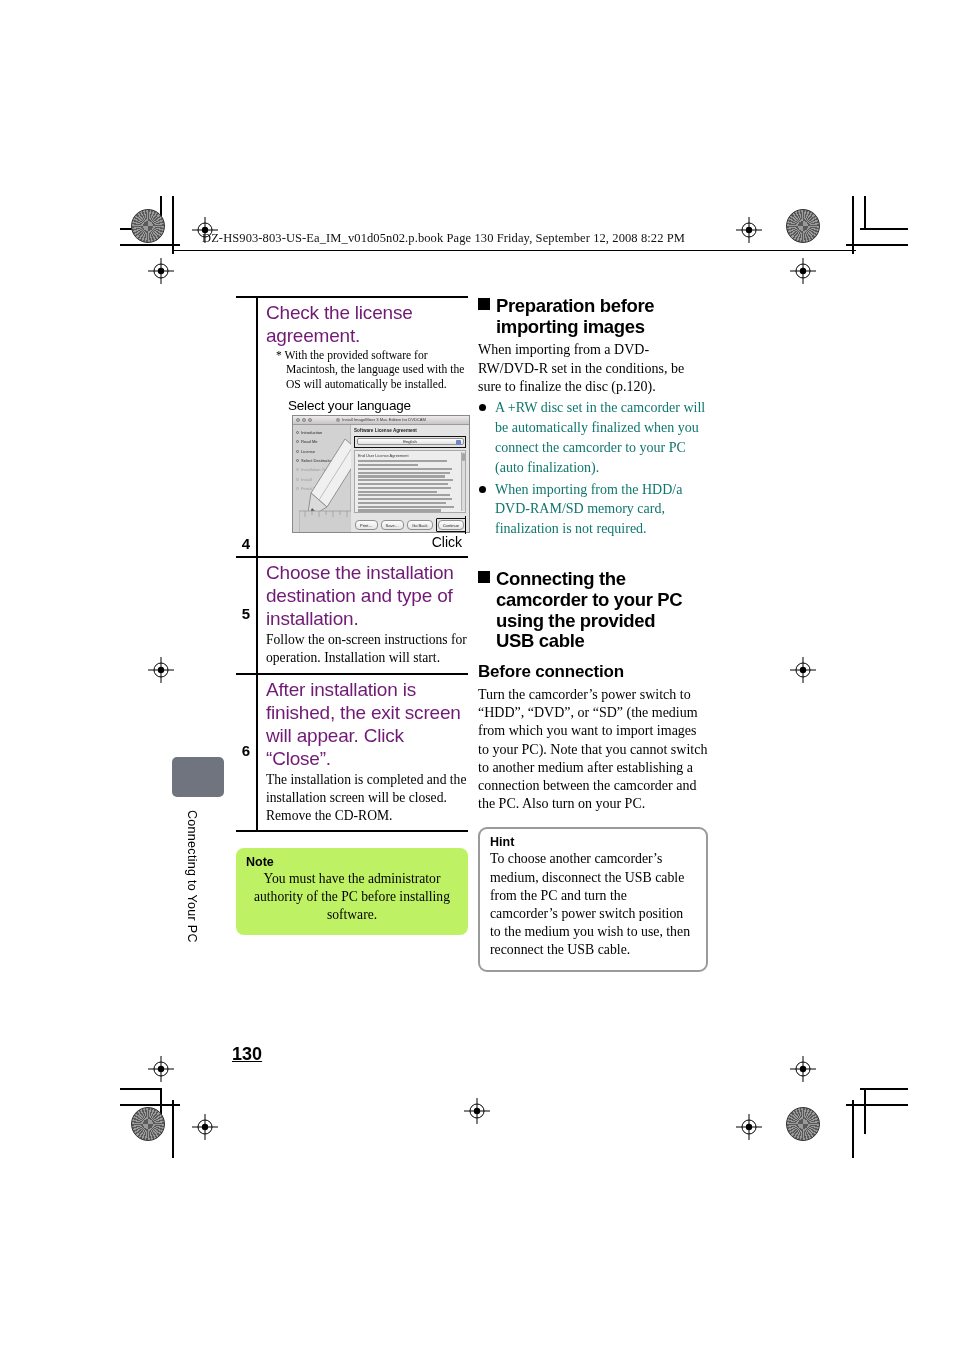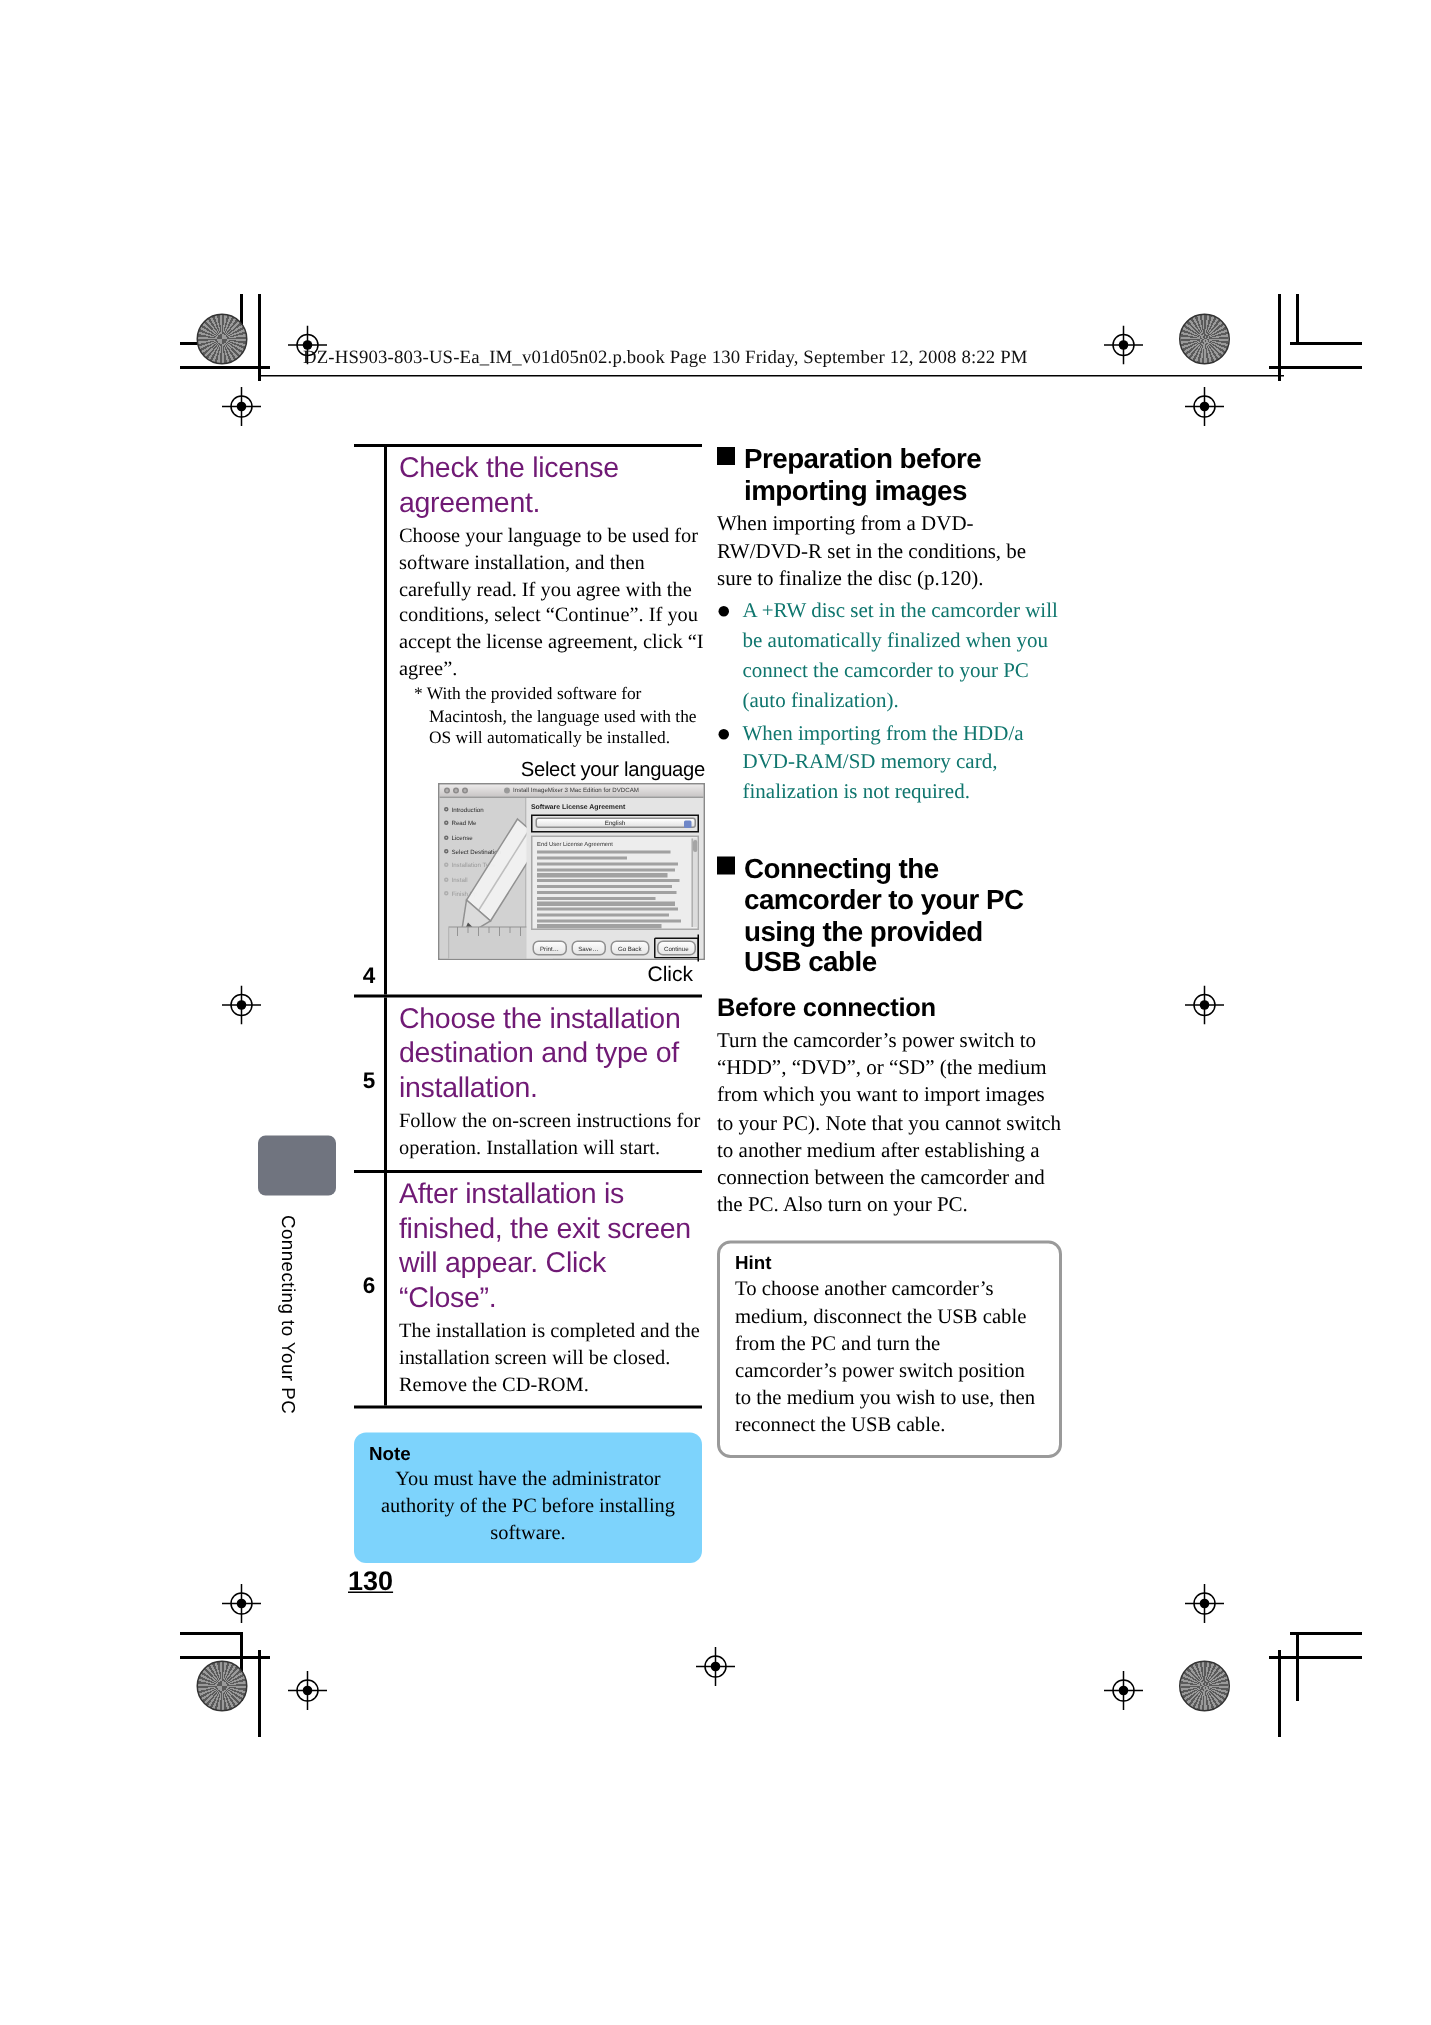--- a/index.html
+++ b/index.html
@@ -90,21 +90,21 @@
     font-family:"Liberation Serif", serif;
     font-size:11.6px; line-height:1.22; color:#000;
     padding-left:10px; text-indent:-10px; margin-top:2px; margin-left:10px;
   }
   .rule-bottom { border-top:2px solid #000; height:0; }
 
   
   .figure-wrap { margin-top:6px; position:relative; }
   .fig-caption-top {
     font-family:"Liberation Sans", sans-serif;
-    font-size:13.5px; text-align:right; color:#000;
+    font-size:13.5px; text-align:left; color:#000;
     letter-spacing:-0.2px; margin-bottom:2px; margin-left:22px;
   }
   .fig-pointer-v {
     position:absolute; width:1px; background:#000;
   }
   .shot {
     position:relative; width:178px; height:118px; margin-left:26px;
     border:1px solid #8a8a8a; background:#d9d9d9;
     overflow:hidden;
   }
@@ -188,21 +188,21 @@
     pointer-events:none; opacity:.95;
   }
   .fig-caption-bottom {
     font-family:"Liberation Sans", sans-serif;
     font-size:14px; color:#000; text-align:right;
     margin-right:8px; margin-top:1px;
   }
 
   
   .note-box {
-    margin-top:16px; background:#7dd3fc; border-radius:8px;
+    margin-top:16px; background:#bef264; border-radius:8px;
     padding:7px 10px 12px 10px;
   }
   .note-title {
     font-family:"Liberation Sans", sans-serif; font-weight:bold;
     font-size:12.5px; color:#000; margin-bottom:1px;
   }
   .note-text {
     font-family:"Liberation Serif", serif; font-size:13.6px; line-height:1.30; color:#000;text-align:center;
   }
 
@@ -356,21 +356,20 @@
   <div class="side-tab-label">Connecting to Your PC</div>
 
   <div class="col-left">
 
     <div class="step first">
       <div class="step-num-col">
         <div class="step-num">4</div>
       </div>
       <div class="step-body">
         <div class="step-title">Check the license agreement.</div>
-        <div class="step-text">Choose your language to be used for software installation, and then carefully read. If you agree with the conditions, select “Continue”. If you accept the license agreement, click “I agree”.</div>
         <div class="step-note">* With the provided software for Macintosh, the language used with the OS will automatically be installed.</div>
 
         <div class="figure-wrap">
           <div class="fig-caption-top">Select your language</div>
           <div class="fig-pointer-v" style="left:119px; top:17px; height:18px;"></div>
 
           <div class="shot">
             <div class="shot-titlebar">
               <div class="shot-dots">
                 <div class="shot-dot"></div>

